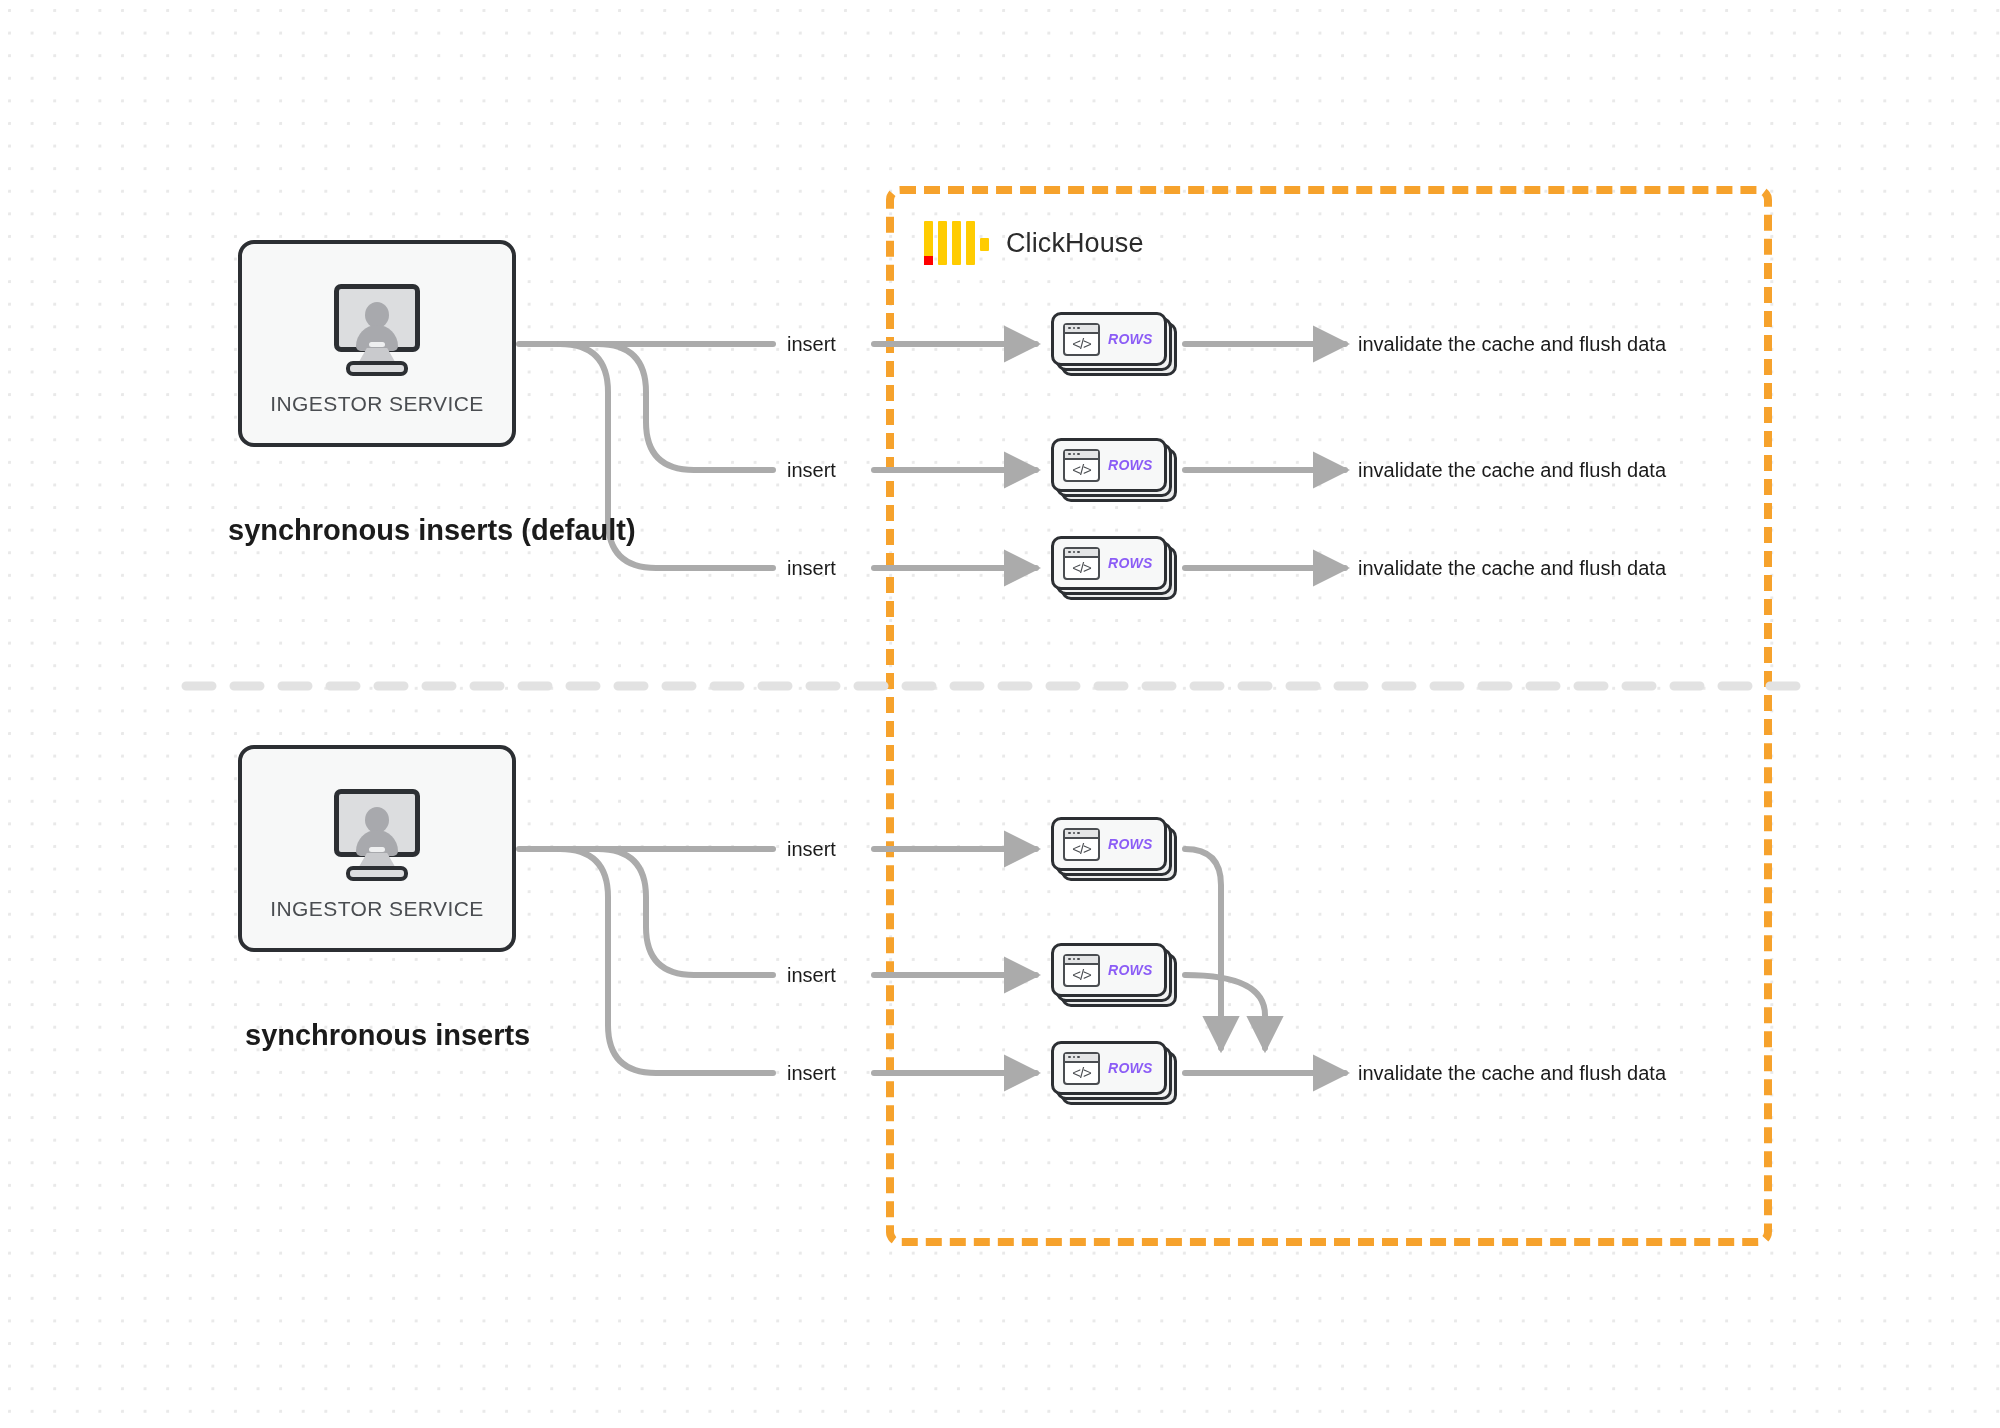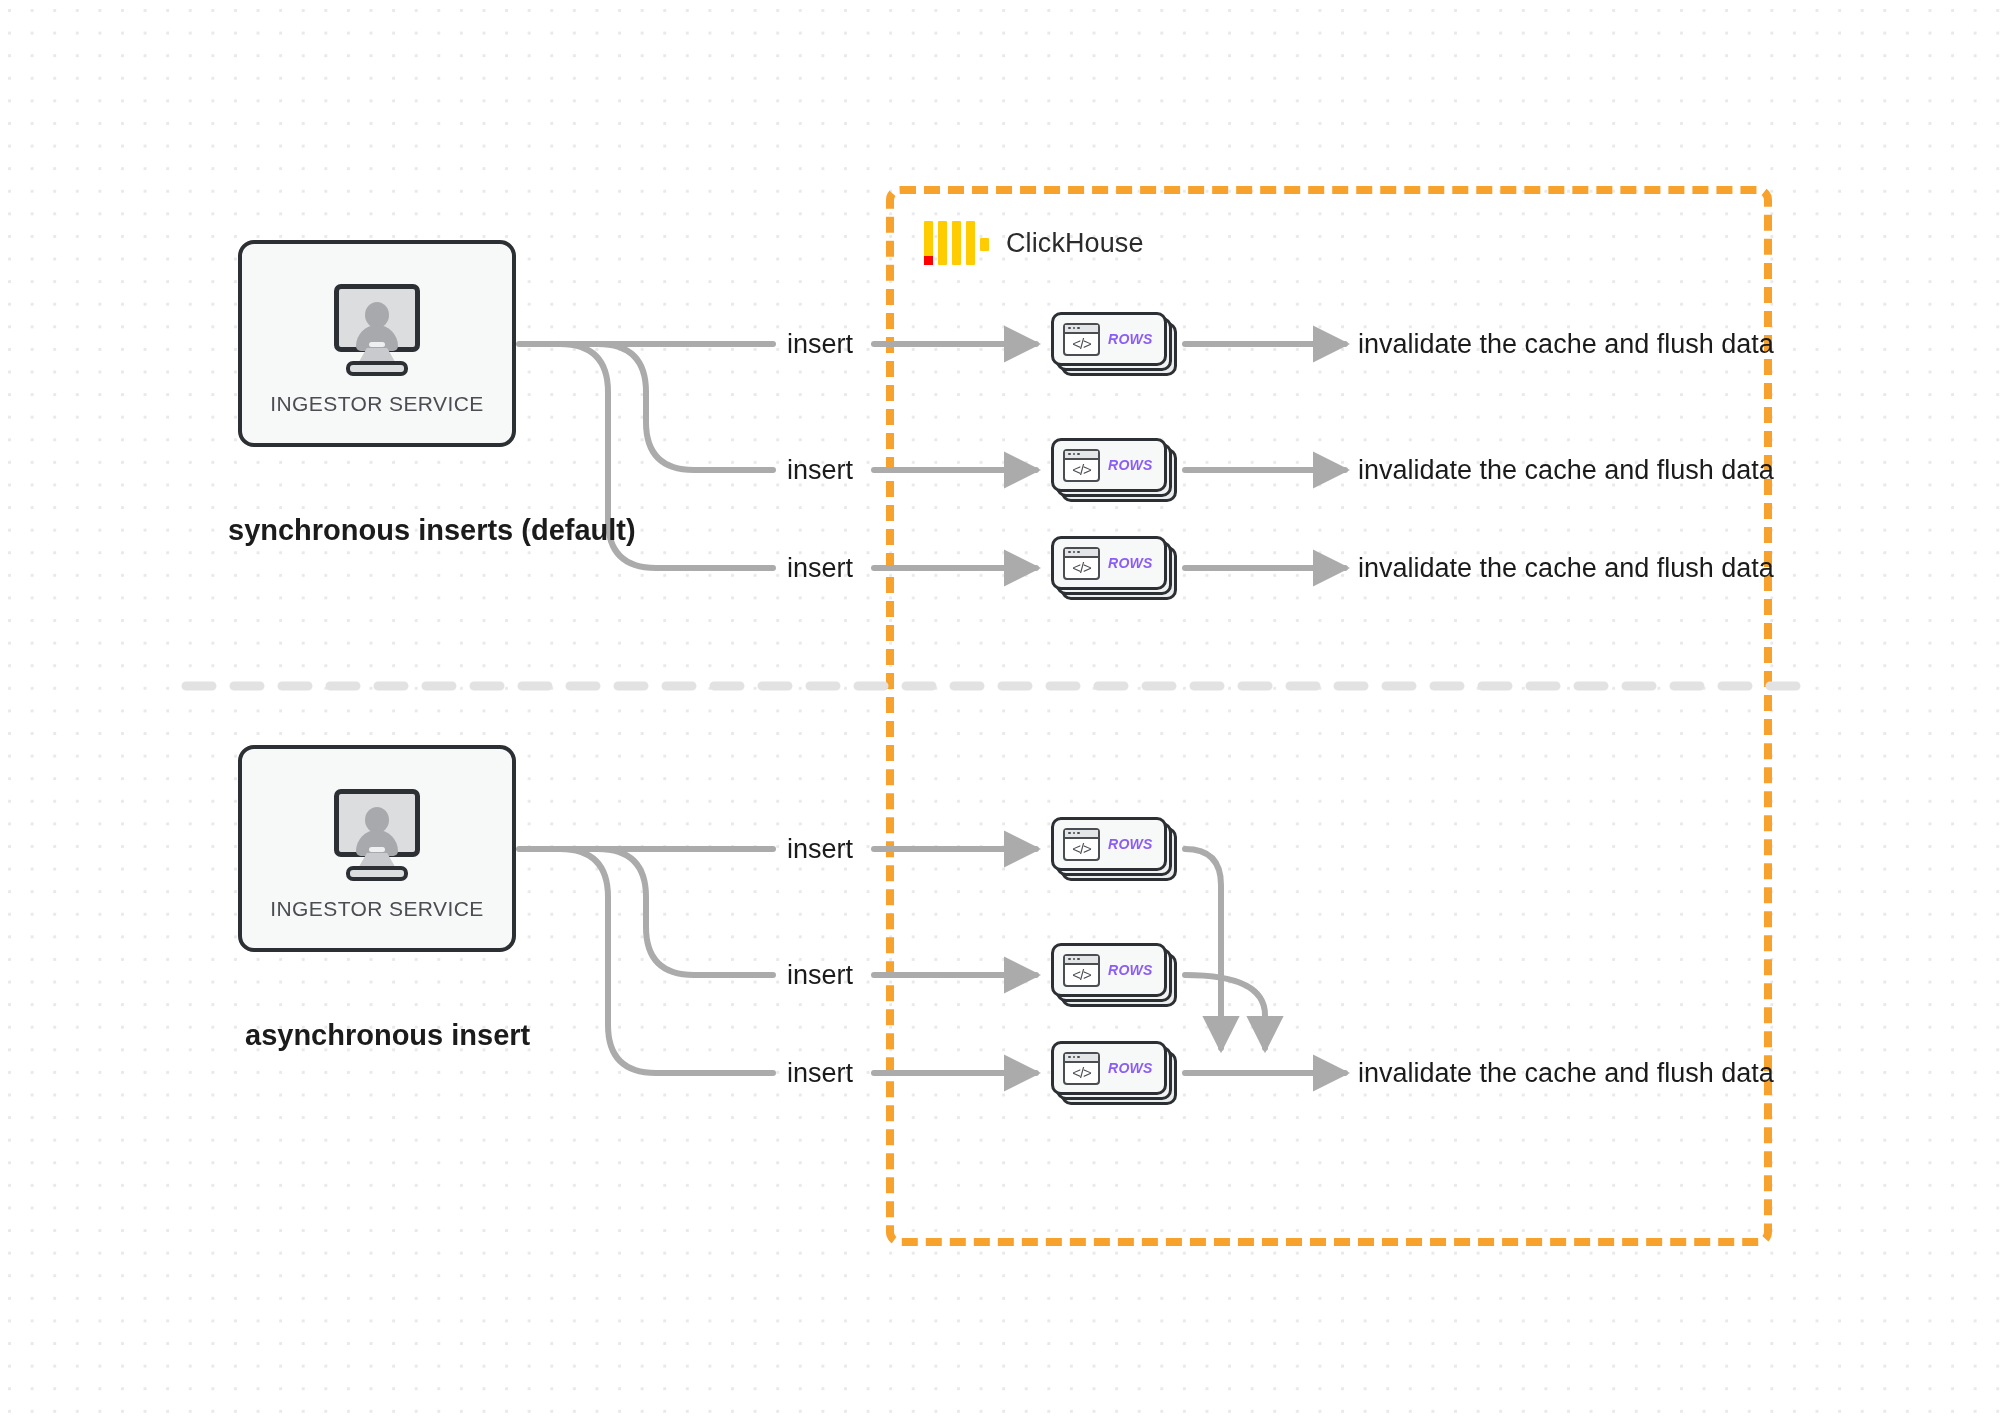--- a/index.html
+++ b/index.html
@@ -271,21 +271,21 @@
     font-size: 14px;
     font-style: italic;
     font-weight: bold;
     color: #8b5cf6;
     letter-spacing: 0.3px;
   }
 
   
   .edge-label {
     position: absolute;
-    font-size: 27px;
+    font-size: 20px;
     color: #1b1b1b;
     white-space: nowrap;
     transform: translateY(-50%);
   }
 </style>
 </head>
 <body>
 
 <div id="canvas">
 
@@ -422,21 +422,21 @@
         <div class="person-head"></div>
         <div class="person-body"></div>
       </div>
       <div class="notch"></div>
       <div class="neck"></div>
       <div class="base"></div>
     </div>
     <div class="ingestor-label">INGESTOR SERVICE</div>
   </div>
 
-  <div class="caption" style="left:245px; top:1019px;">asynchronous insert</div>
+  <div class="caption" style="left:245px; top:1019px;">synchronous inserts</div>
 
   <div class="edge-label" style="left:787px; top:849px;">insert</div>
   <div class="edge-label" style="left:787px; top:975px;">insert</div>
   <div class="edge-label" style="left:787px; top:1073px;">insert</div>
 
   <div class="rows-card" style="left:1051px; top:817px;">
     <div class="shadow2"></div>
       <div class="shadow1"></div>
     <div class="face">
       <div class="win-icon">

